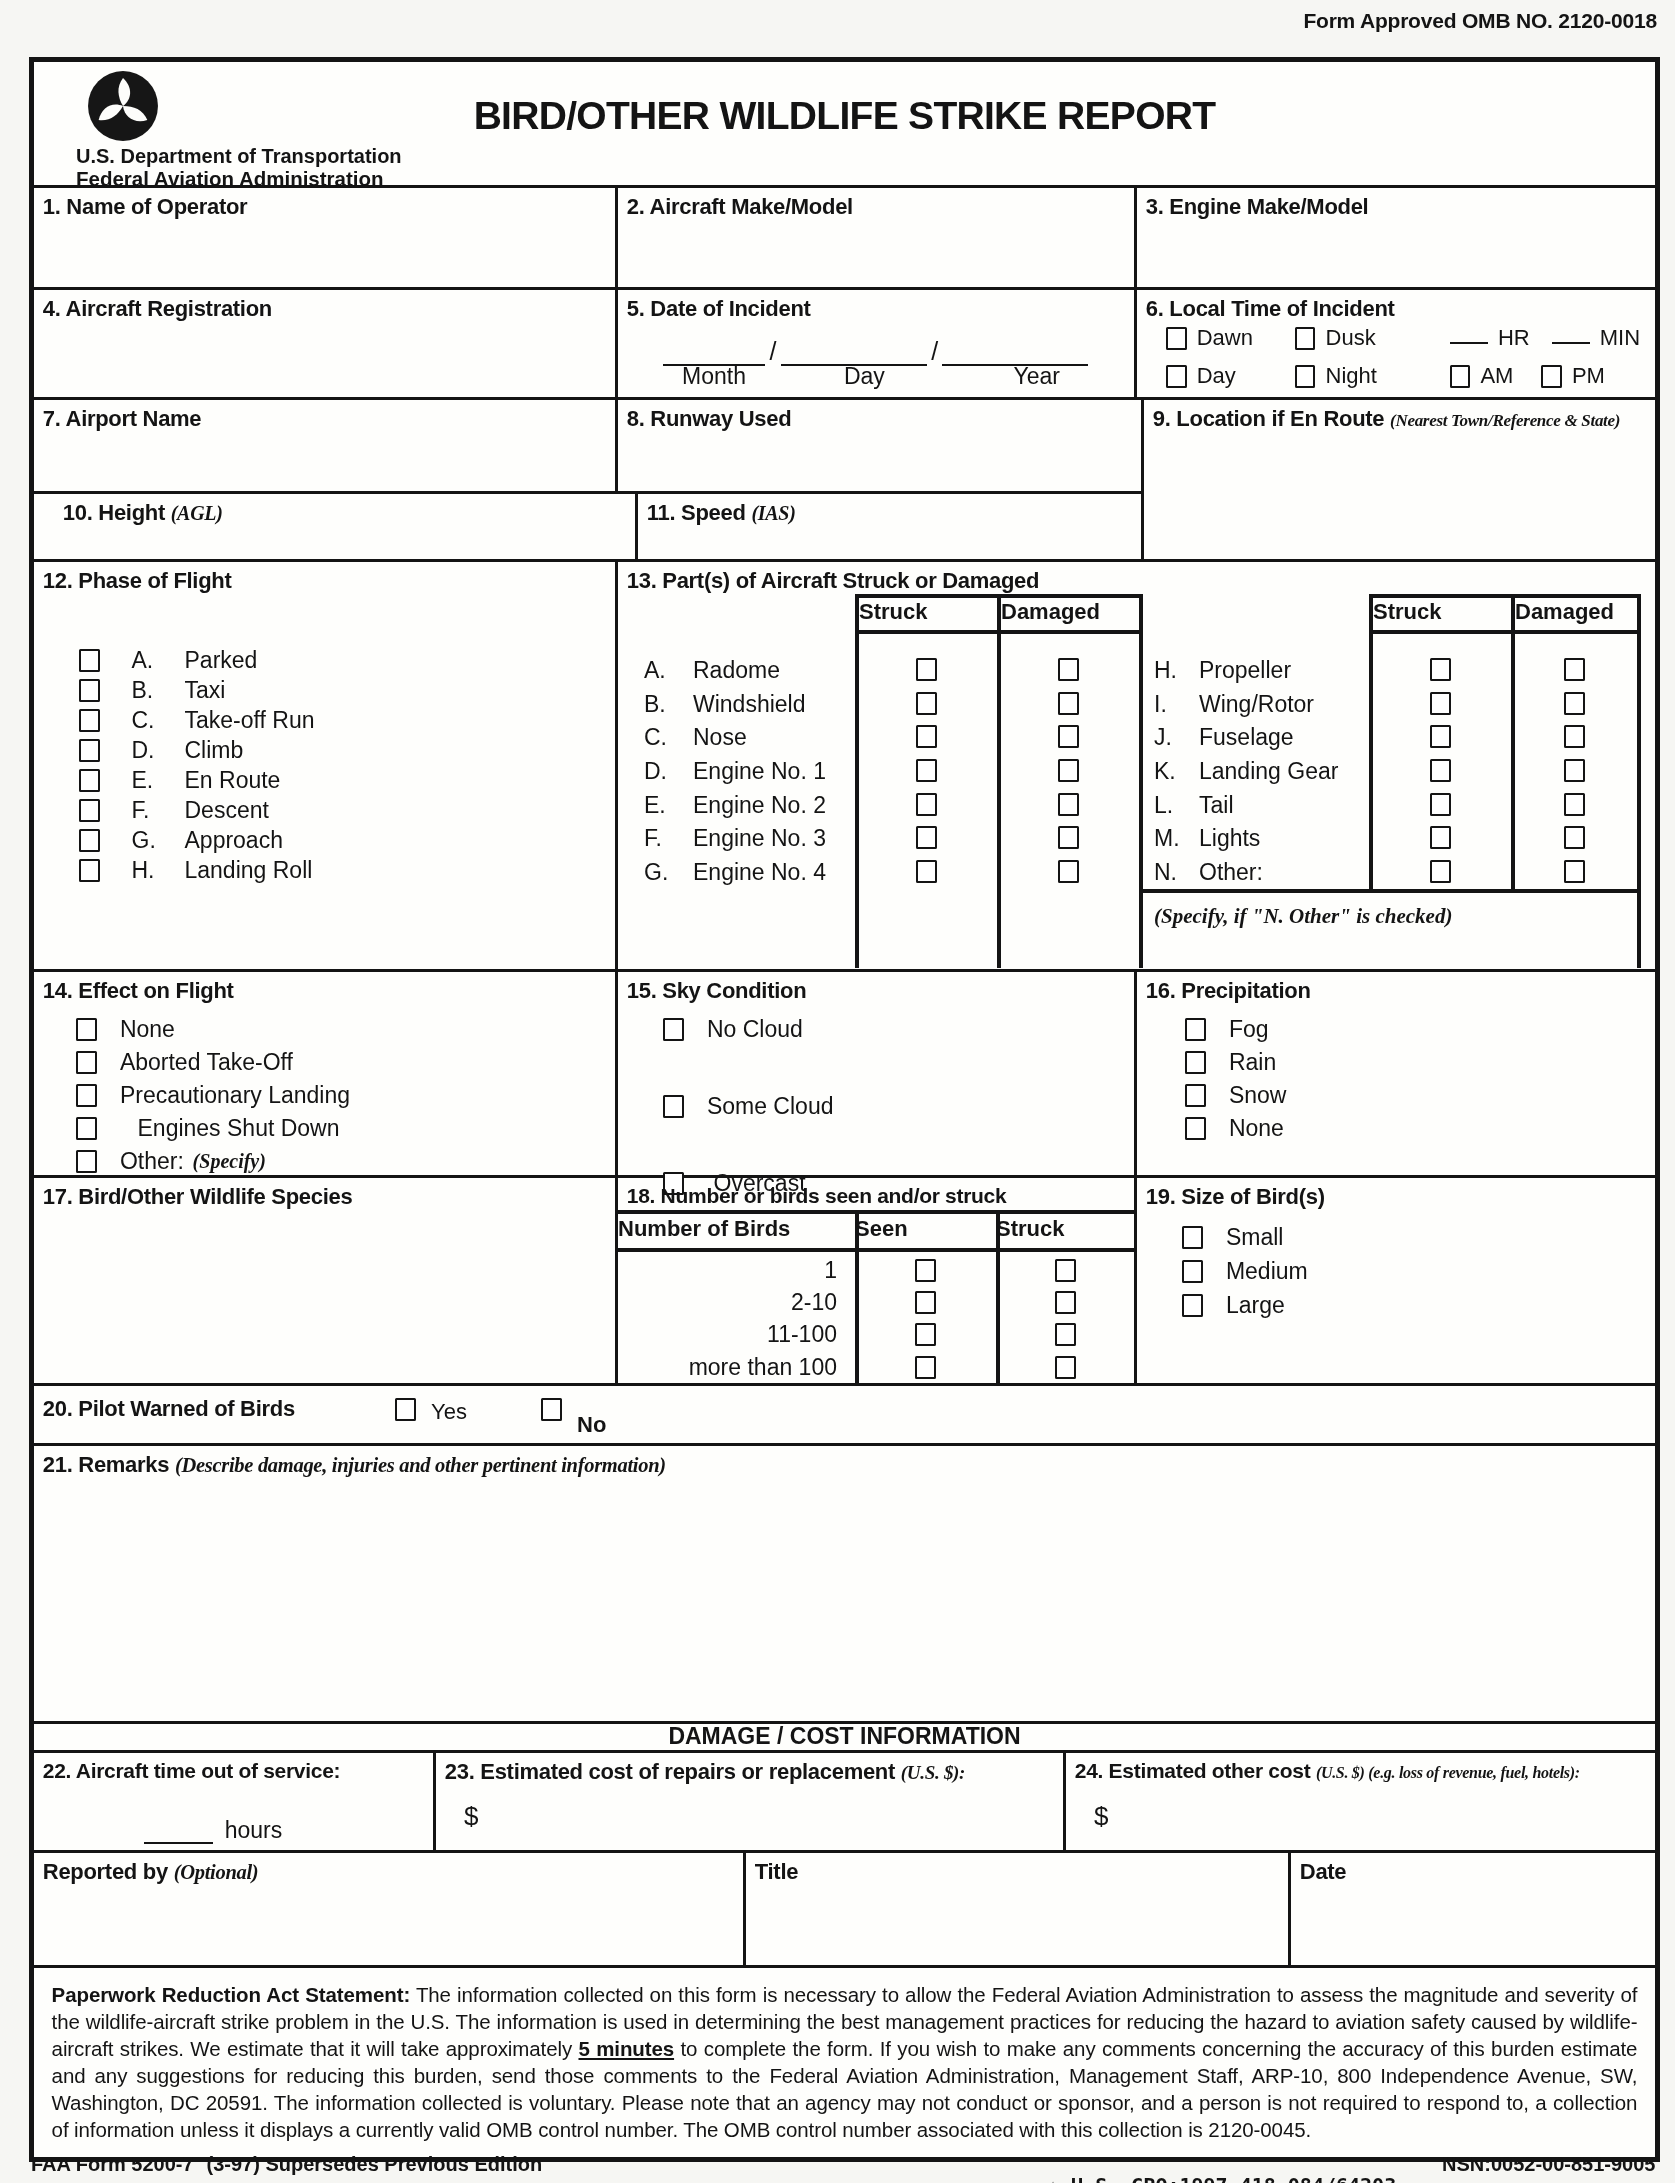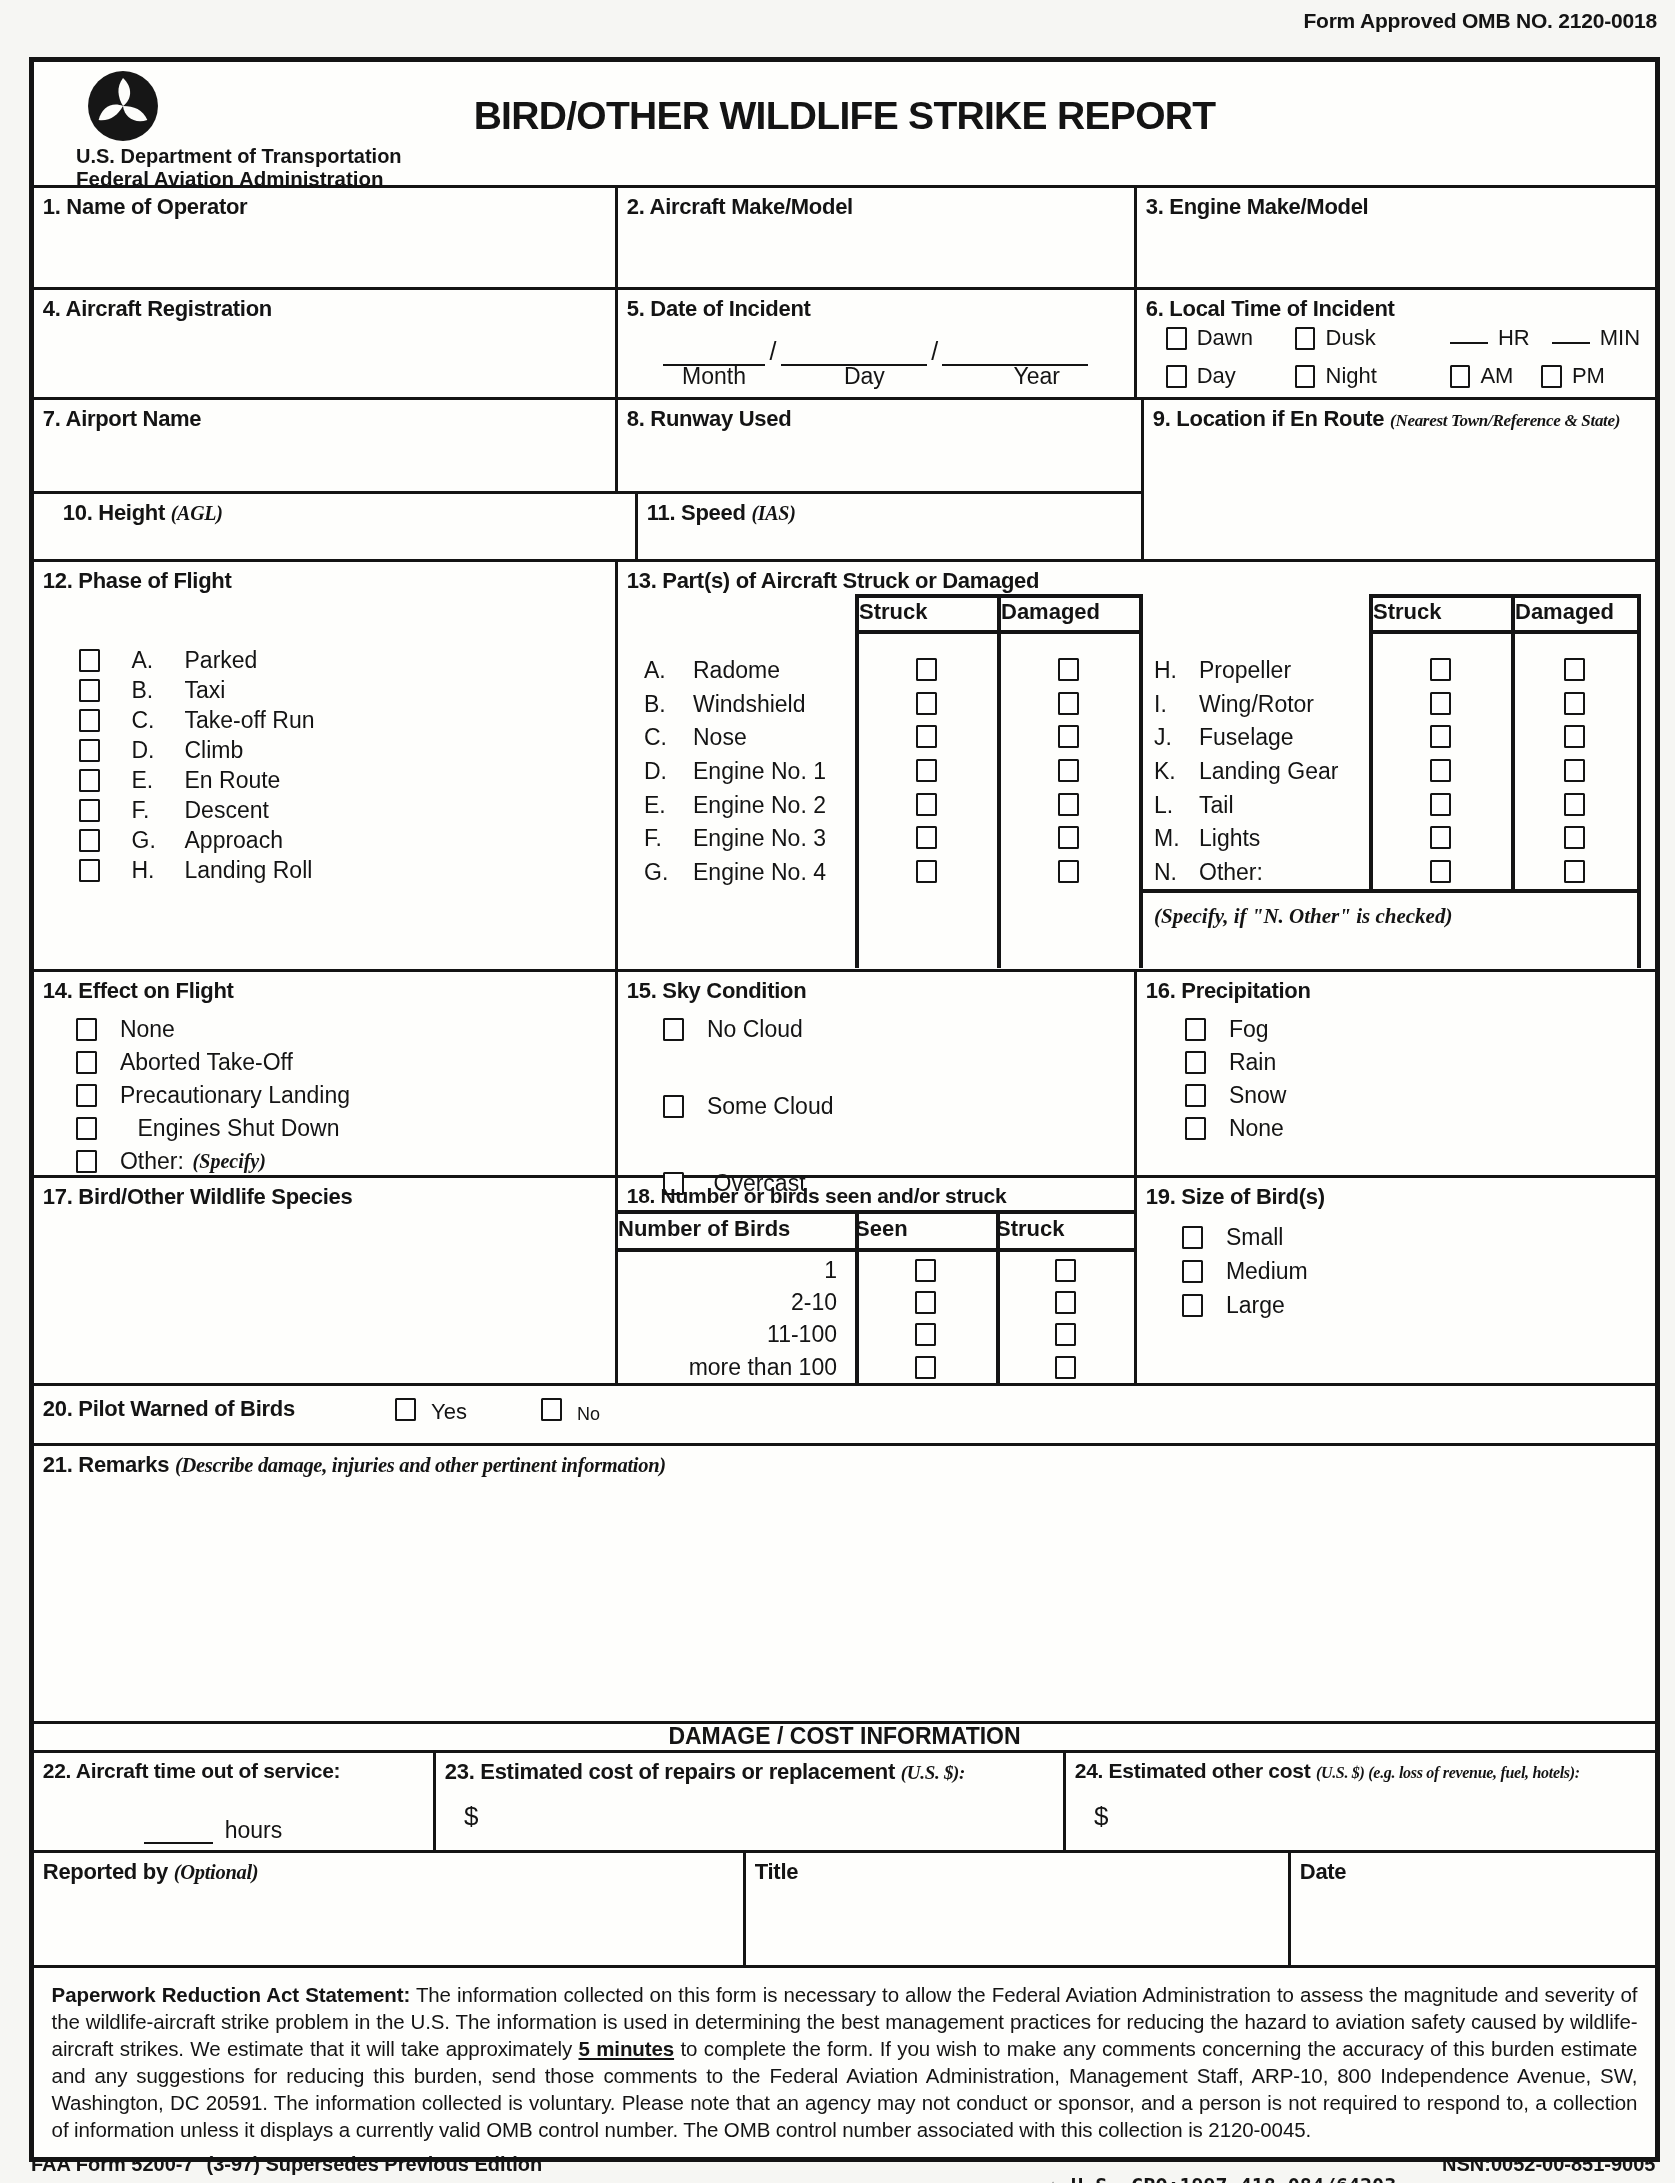--- a/index.html
+++ b/index.html
@@ -417,21 +417,21 @@
       </div>
     </div>
   </div>
 
   <div class="row" style="height:60px">
     <div class="cell wf">
       <span class="sec-label" style="top:10.2px">20. Pilot Warned of Birds</span>
       <span class="cb abs" style="left:361px; top:11.7px;"></span>
       <span class="abs" style="left:397px; top:13px; font-size:22px;">Yes</span>
       <span class="cb abs" style="left:507px; top:11.7px;"></span>
-      <span class="abs" style="left:543px; top:18px; font-size:18px;">No</span>
+      <span class="abs" style="left:543px; top:26px; font-size:22px;font-weight:bold;">No</span>
     </div>
   </div>
 
   <div class="row" style="height:278px">
     <div class="cell wf">
       <span class="sec-label">
         <span>21. Remarks</span>
         <span class="hint" style="font-size:20.5px;">(Describe damage, injuries and other pertinent information)</span>
       </span>
     </div>

